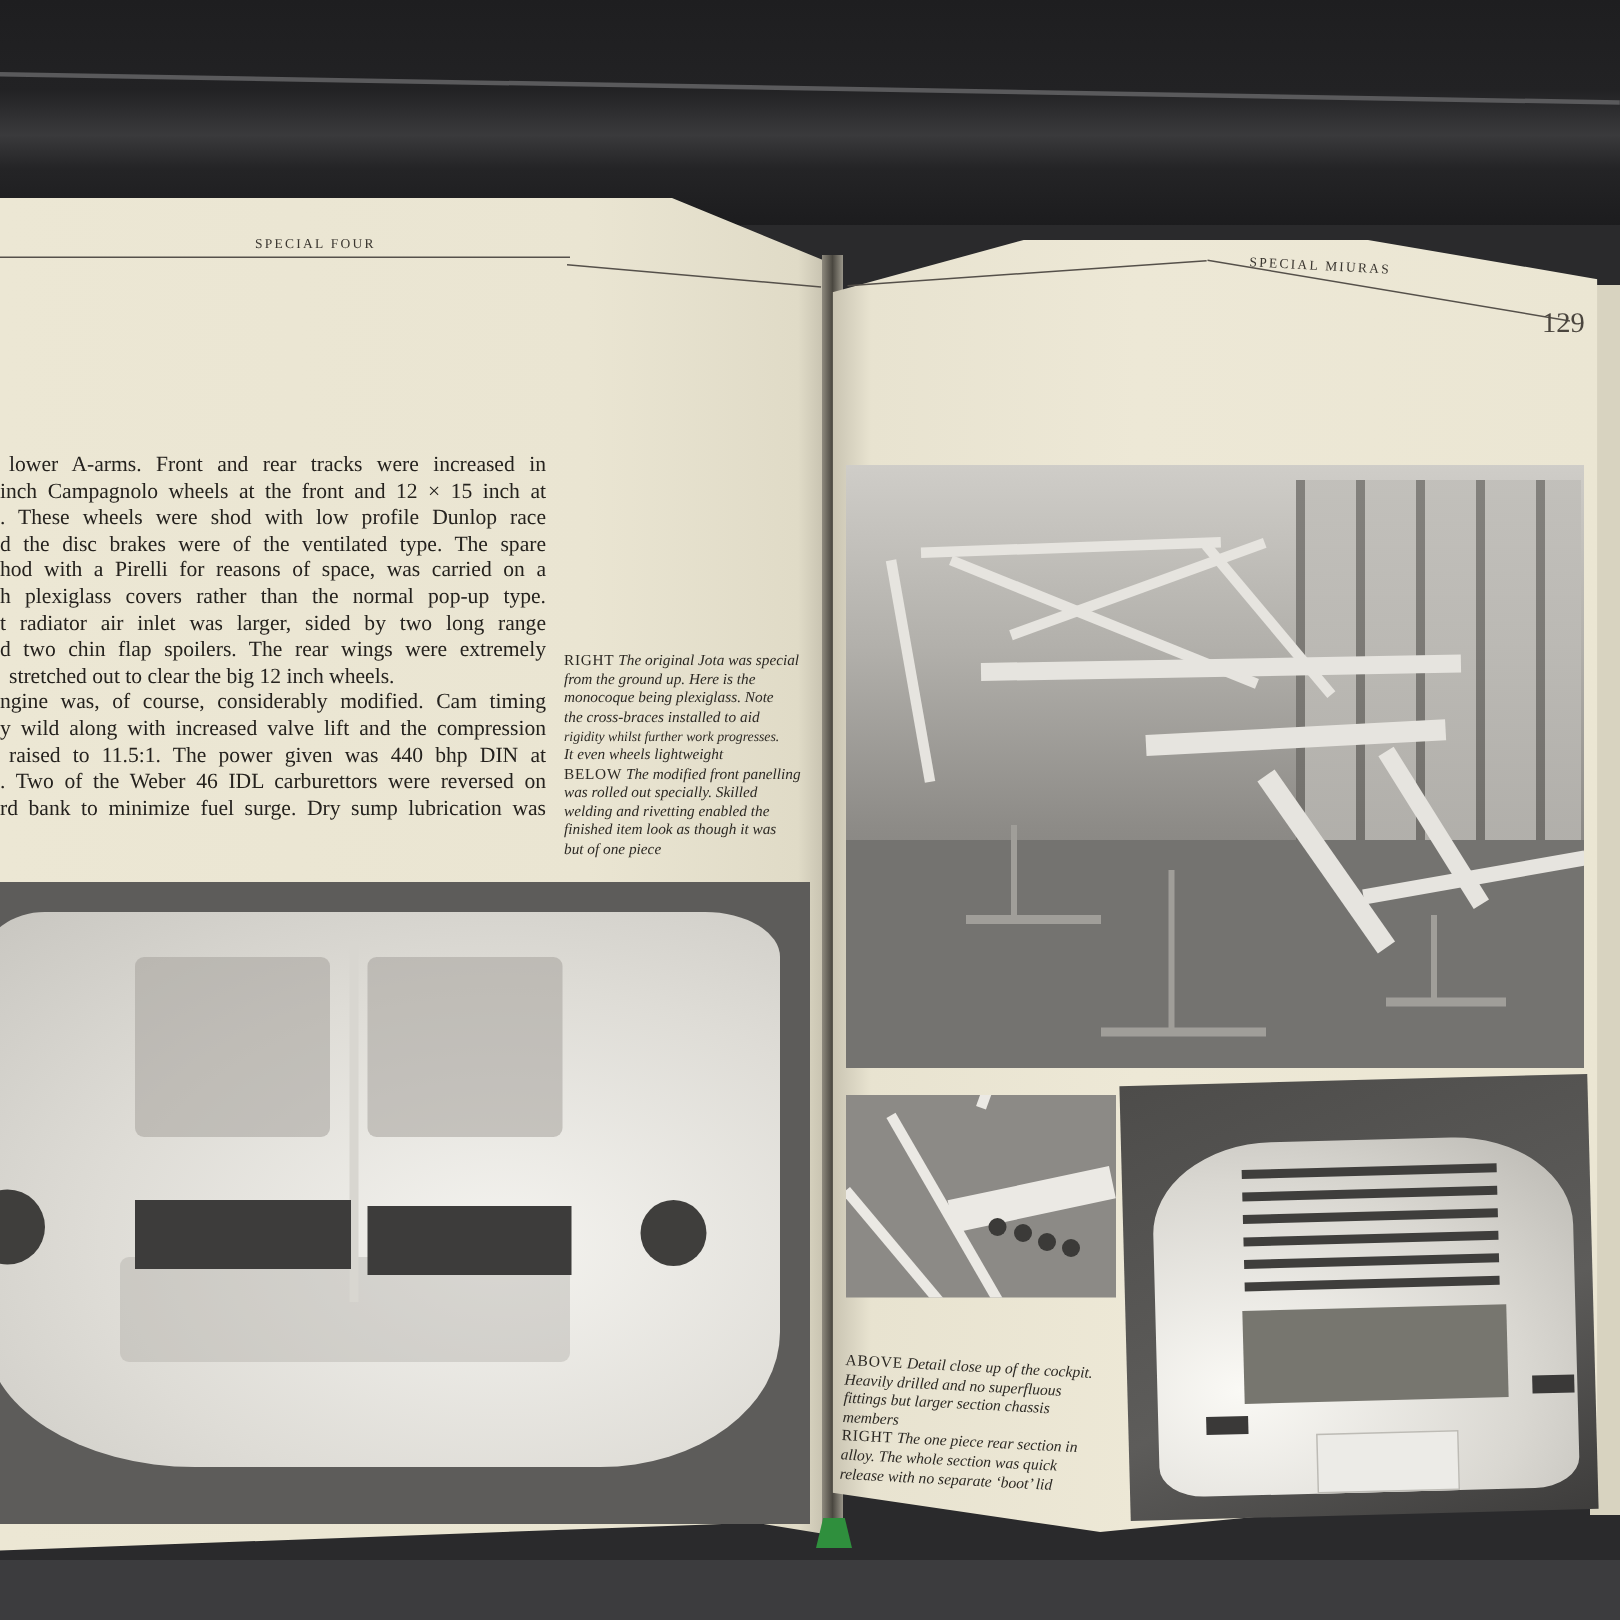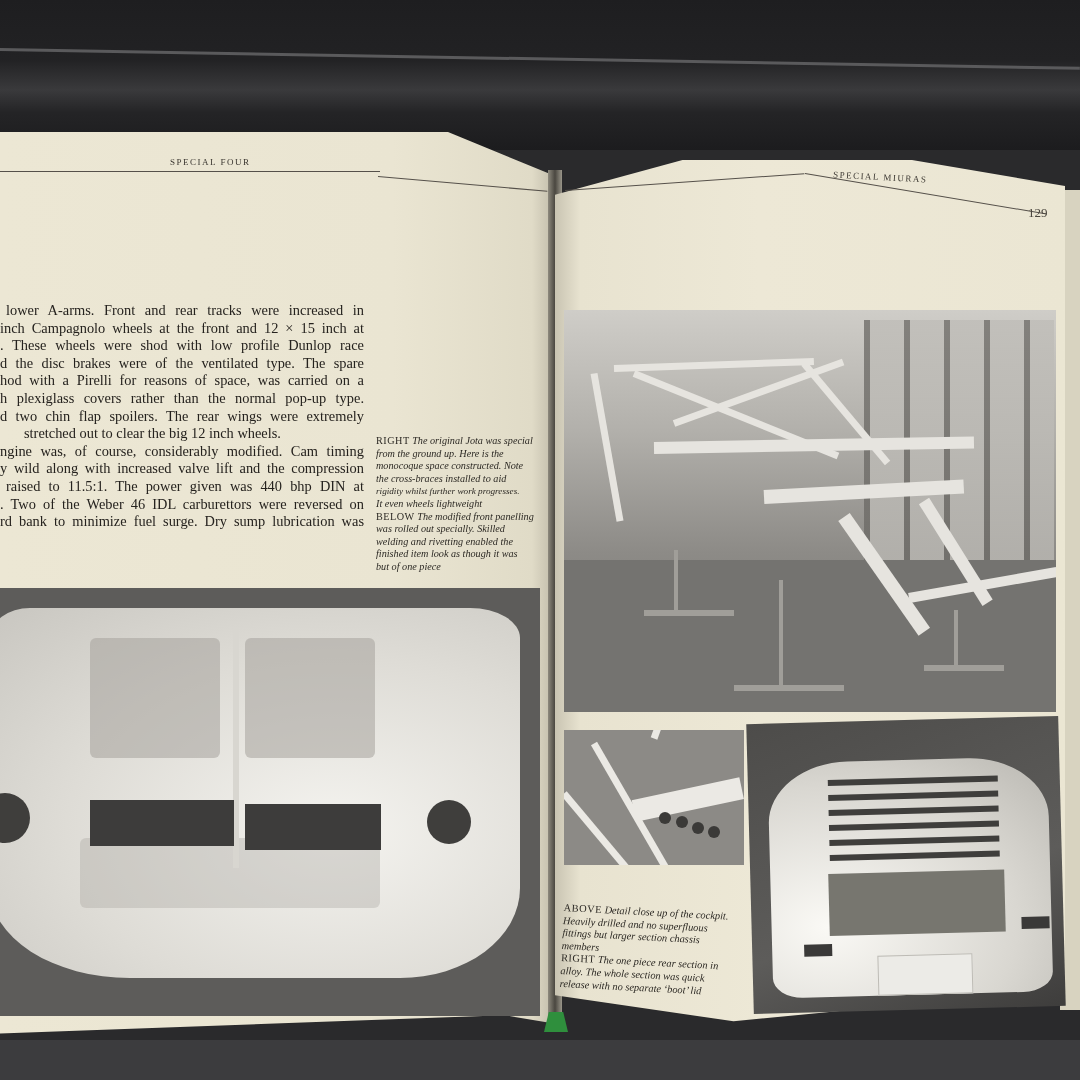--- a/index.html
+++ b/index.html
@@ -49,21 +49,21 @@
 
     .running-head {
       position: absolute;
       font-size: 9px; letter-spacing: 1.5px; color: #3a3630;
       font-variant: small-caps;
     }
     .rule {
       position: absolute; height: 1px; background: #55504a;
     }
     .page-number {
-      position: absolute; font-size: 13px; color: #4a453e;
+      position: absolute; font-size: 19px; color: #4a453e;
     }
 
     .body-text {
       position: absolute; left: 0; top: 302px; width: 364px;
       font-size: 14.4px; line-height: 17.6px; color: #25221e;
       text-align: justify; text-align-last: justify;
     }
     .body-text .line { display: block; white-space: nowrap; overflow: hidden; }
     .body-text .line.last { text-align-last: left; }
 
@@ -157,33 +157,34 @@
 <div class="rule" style="left:0; top:171px; width:380px;"></div>
 <div class="rule" style="left:378px; top:176px; width:170px; transform:rotate(5deg); transform-origin:left;"></div>
 
 <div class="body-text">
   <span class="line" style="padding-left:6px">lower A-arms. Front and rear tracks were increased in</span>
   <span class="line">inch Campagnolo wheels at the front and 12 × 15 inch at</span>
   <span class="line">. These wheels were shod with low profile Dunlop race</span>
   <span class="line">d the disc brakes were of the ventilated type. The spare</span>
   <span class="line">hod with a Pirelli for reasons of space, was carried on a</span>
   <span class="line">h plexiglass covers rather than the normal pop-up type.</span>
+  <span class="line">t radiator air inlet was larger, sided by two long range</span>
   <span class="line">d two chin flap spoilers. The rear wings were extremely</span>
-  <span class="line last" style="padding-left:24px">stretched out to clear the big 12 inch wheels.</span>
+  <span class="line last" style="padding-left:6px">stretched out to clear the big 12 inch wheels.</span>
   <span class="line">ngine was, of course, considerably modified. Cam timing</span>
   <span class="line">y wild along with increased valve lift and the compression</span>
   <span class="line" style="padding-left:6px">raised to 11.5:1. The power given was 440 bhp DIN at</span>
   <span class="line">. Two of the Weber 46 IDL carburettors were reversed on</span>
   <span class="line">rd bank to minimize fuel surge. Dry sump lubrication was</span>
 </div>
 
 <div class="caption" style="left:376px; top:435px;">
   <span class="line"><span class="lead">RIGHT</span> <span>The original Jota was special</span></span>
   <span class="line">from the ground up. Here is the</span>
-  <span class="line">monocoque space constructed. Note</span>
+  <span class="line">monocoque being plexiglass. Note</span>
   <span class="line">the cross-braces installed to aid</span>
   <span class="line" style="font-size:9.2px">rigidity whilst further work progresses.</span>
   <span class="line">It even wheels lightweight</span>
   <span class="line"><span class="lead">BELOW</span> <span>The modified front panelling</span></span>
   <span class="line">was rolled out specially. Skilled</span>
   <span class="line">welding and rivetting enabled the</span>
   <span class="line">finished item look as though it was</span>
   <span class="line">but of one piece</span>
 </div>
 

